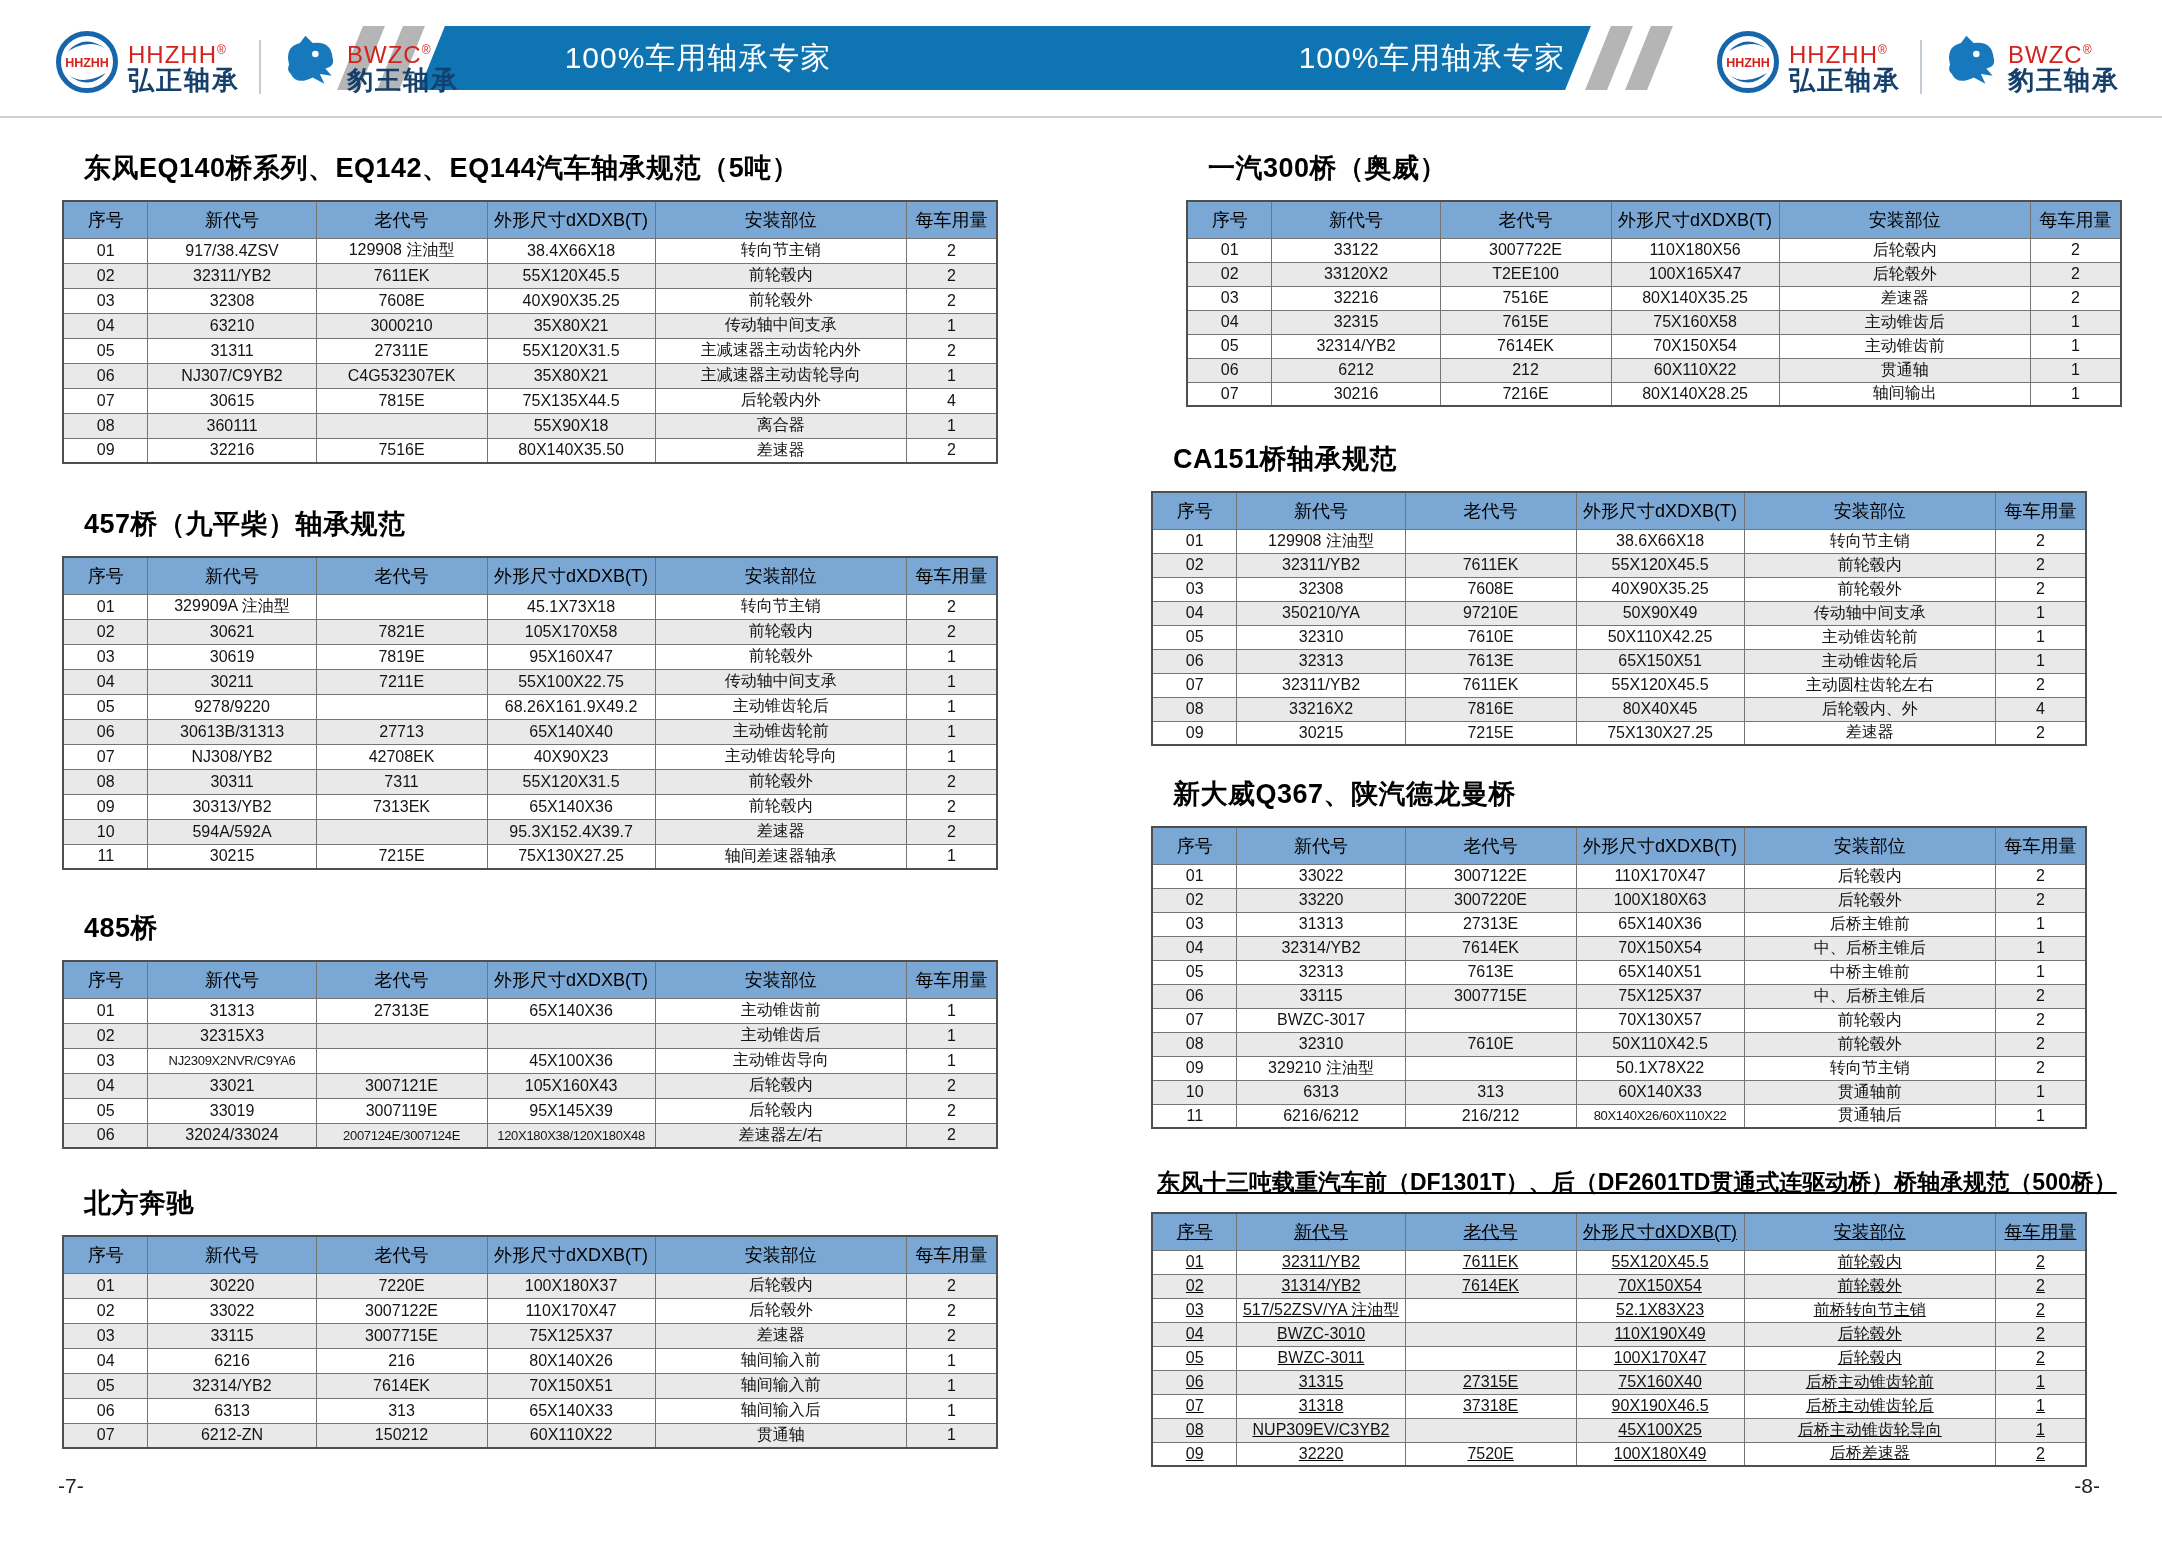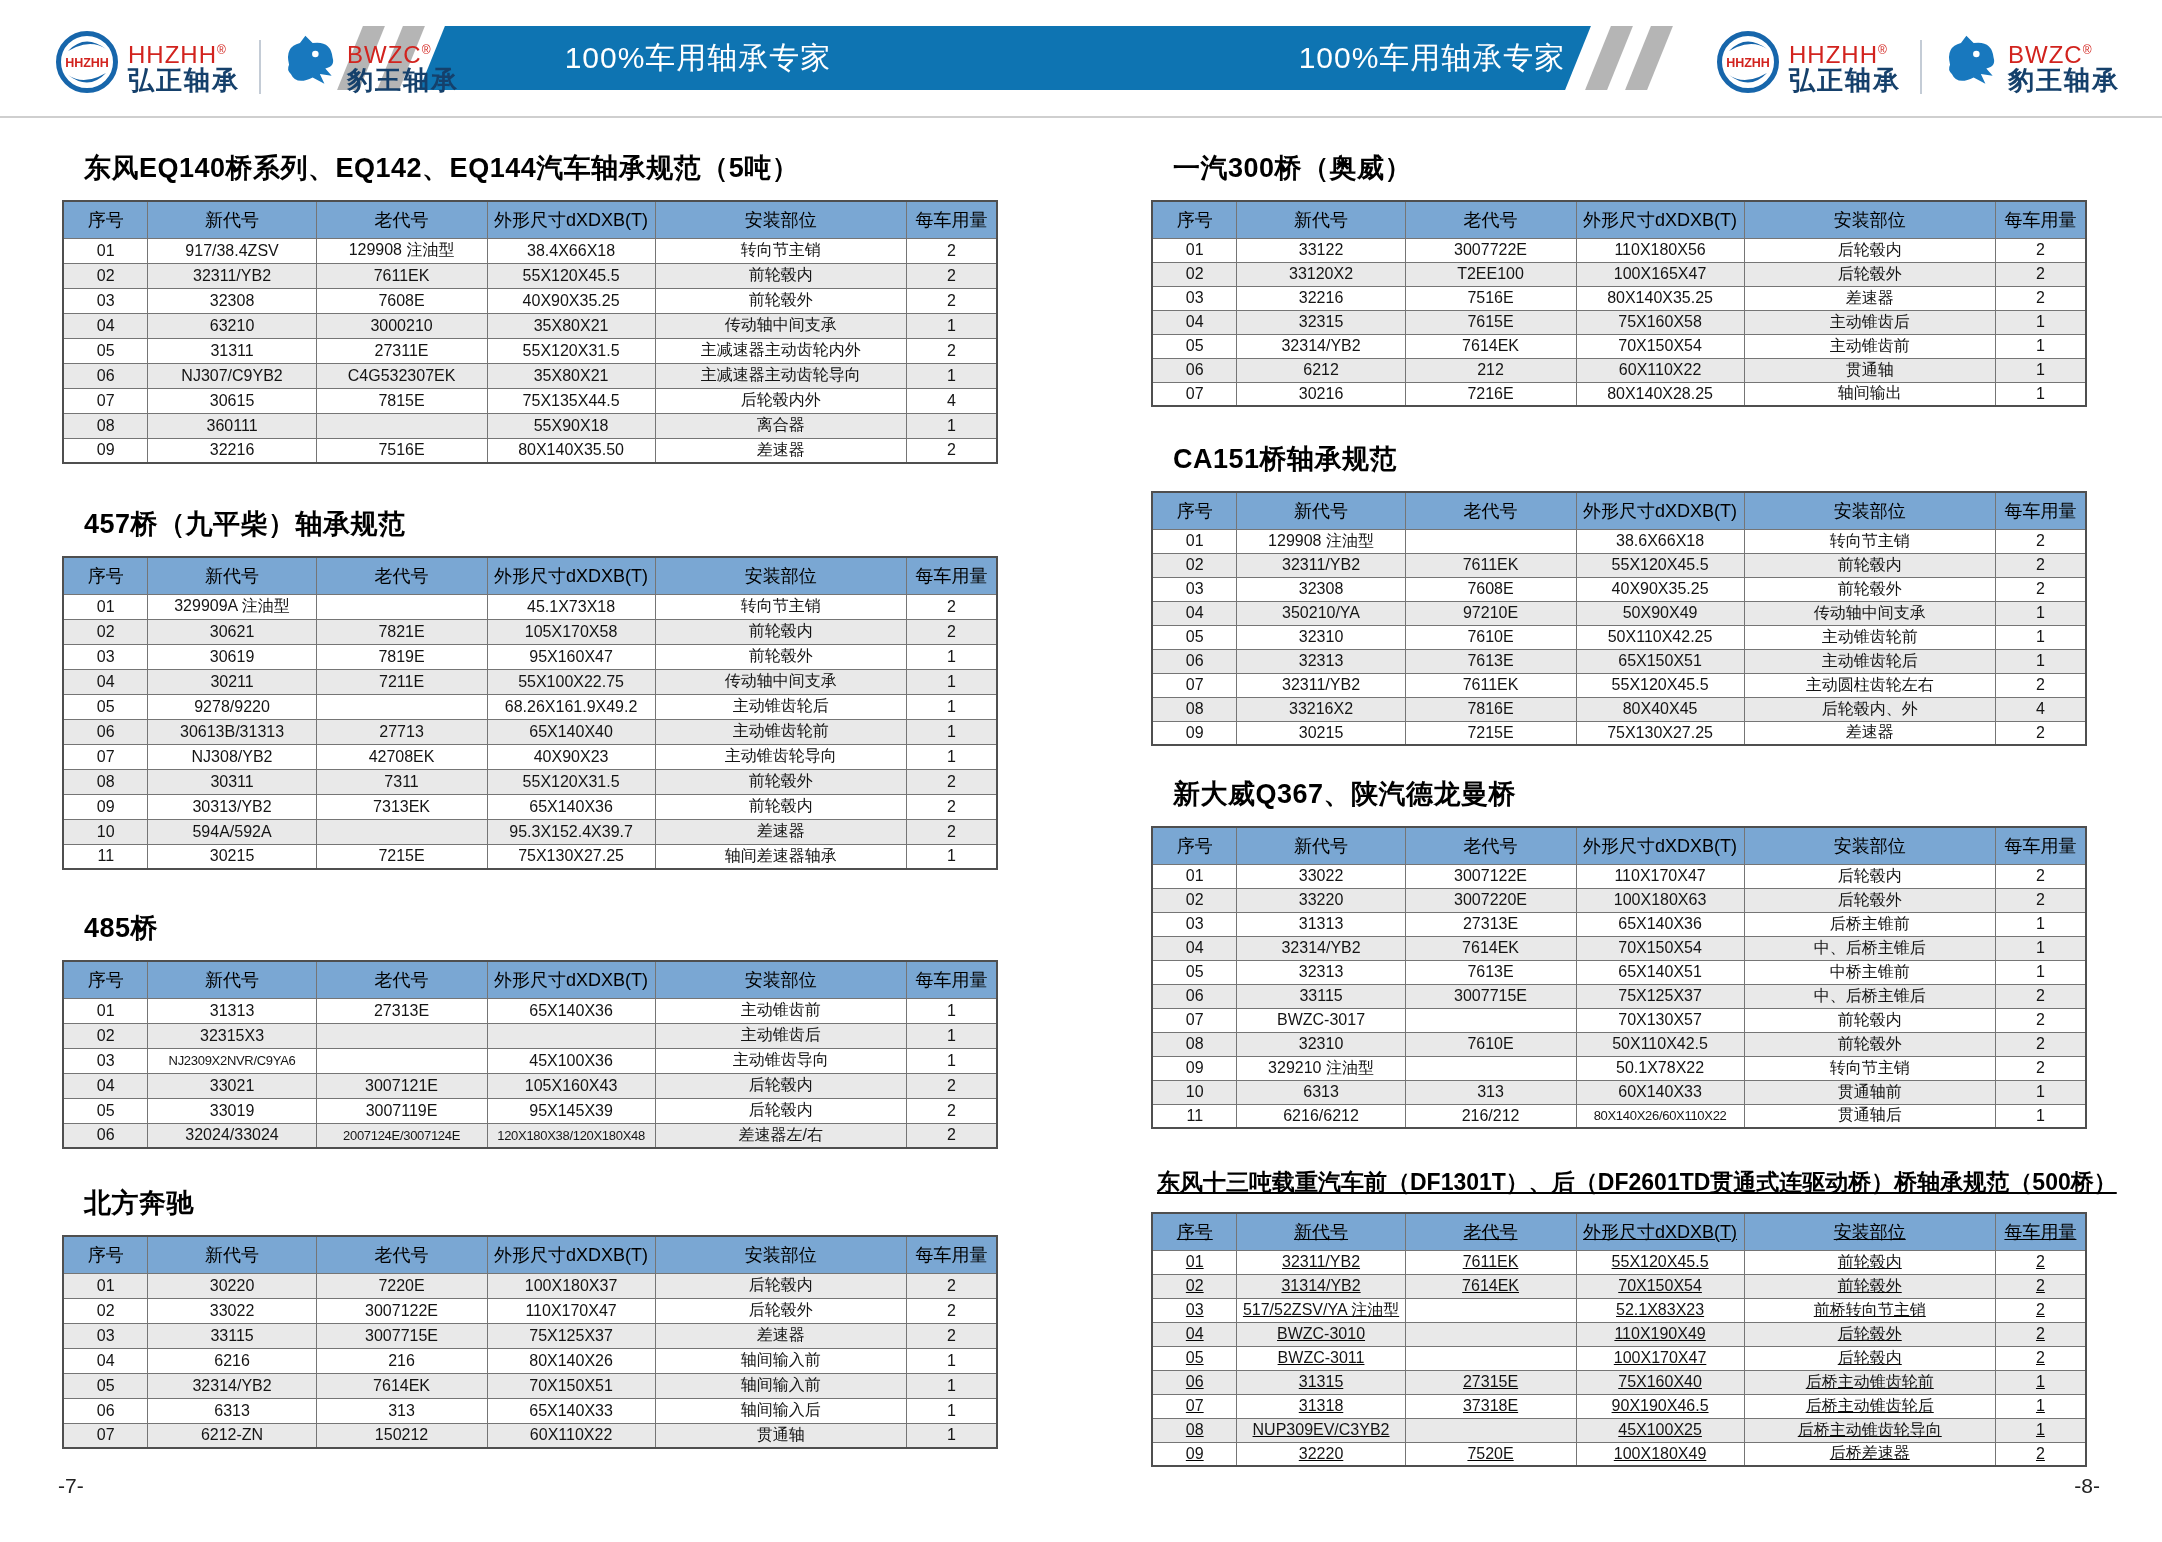--- a/index.html
+++ b/index.html
@@ -481,21 +481,21 @@
               <td>150212</td>
               <td>60X110X22</td>
               <td>贯通轴</td>
               <td>1</td>
             </tr>
           </tbody>
         </table>
       </div>
     </section>
   <section class="col" id="col-right">
-      <div class="tbl-block" style="margin-top: 30px;">
+      <div class="tbl-block" style="margin-top: 30px; margin-left: 35px;">
         <div class="tbl-title">一汽300桥（奥威）</div>
         <table>
           <colgroup>
             <col style="width: 9.1%;">
             <col style="width: 18%;">
             <col style="width: 18.3%;">
             <col style="width: 18%;">
             <col style="width: 26.9%;">
             <col style="width: 9.7%;">
           </colgroup>

